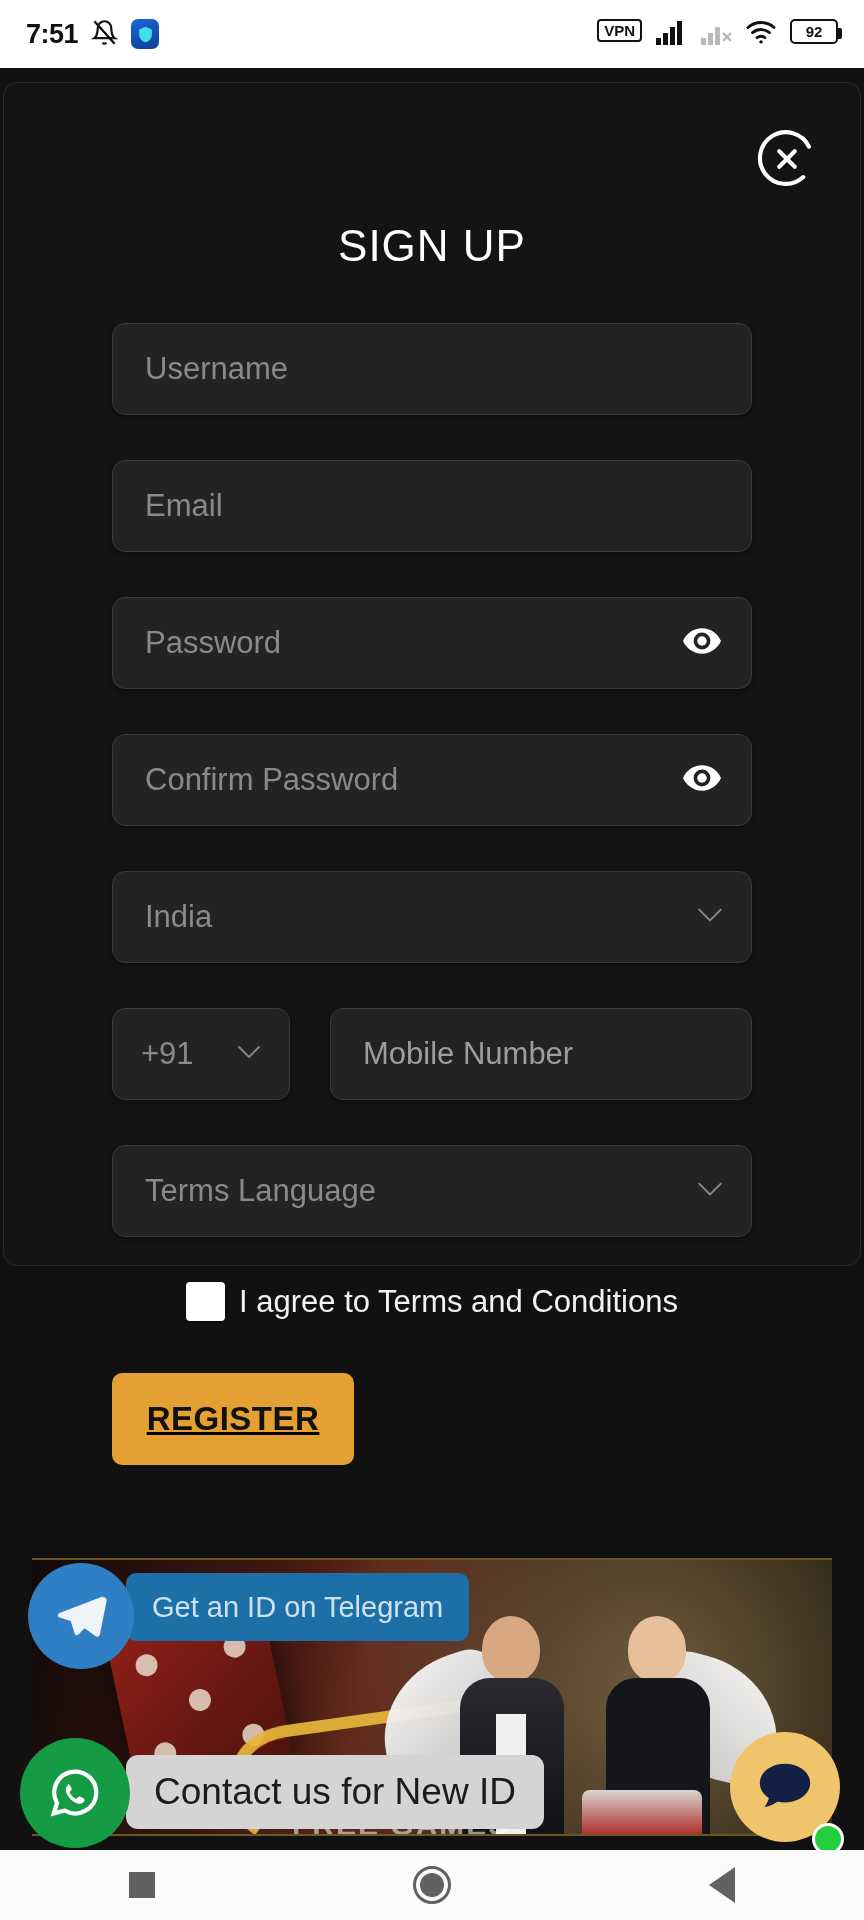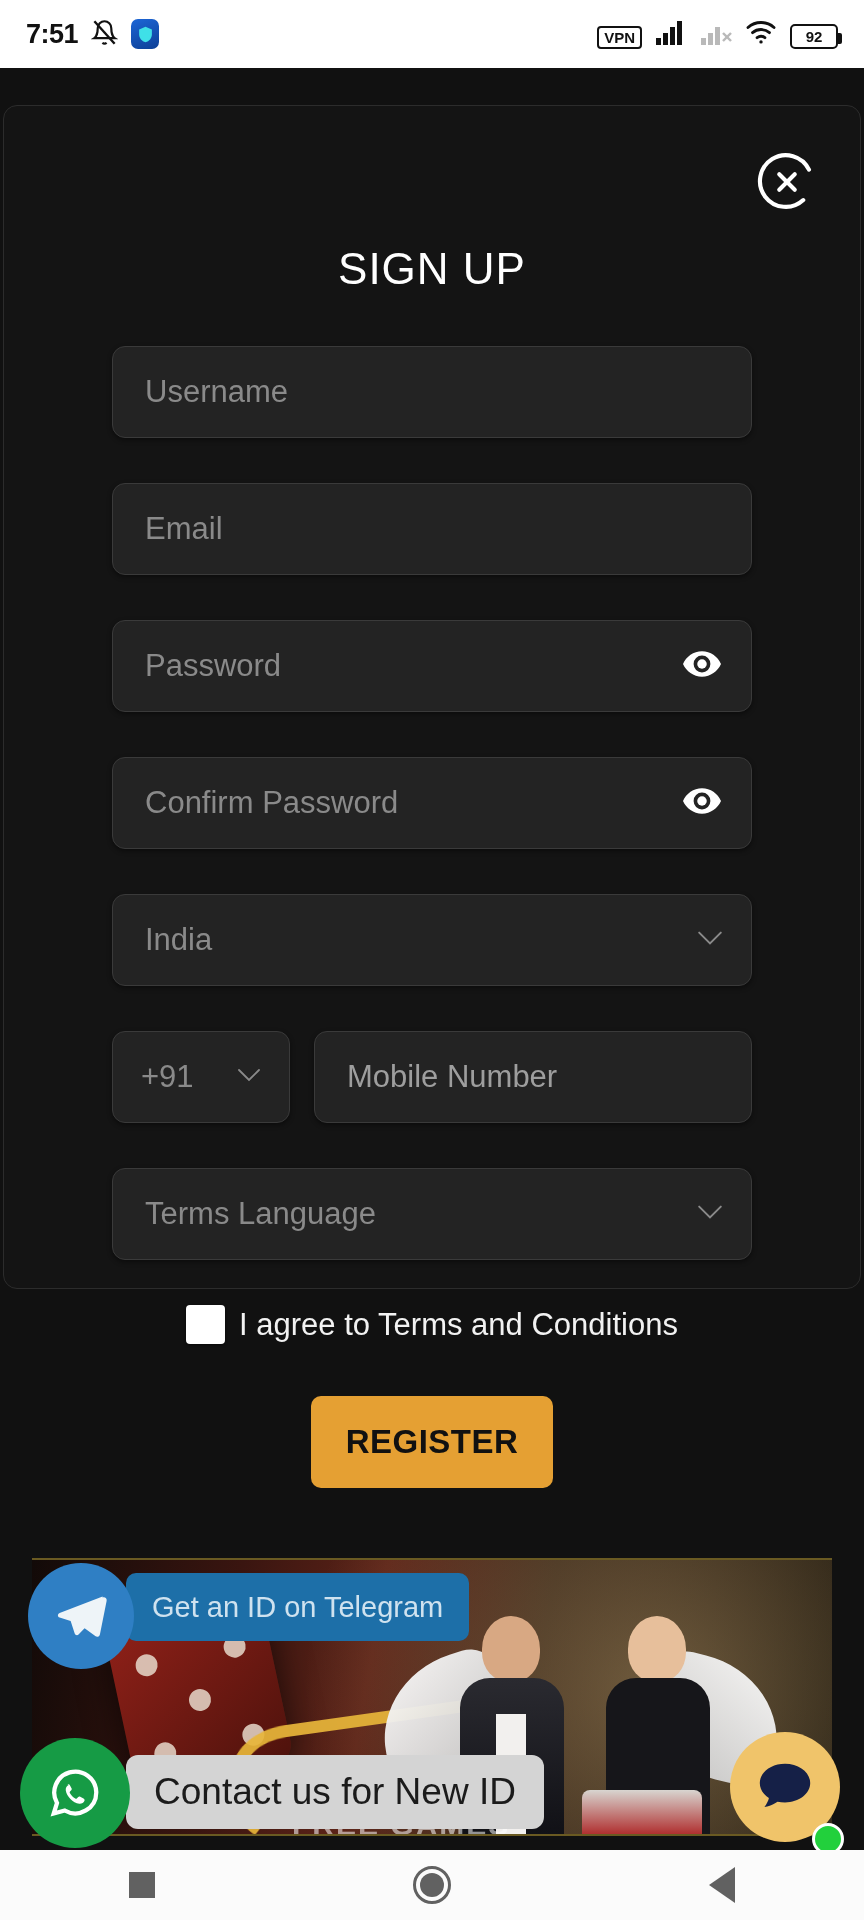--- a/index.html
+++ b/index.html
@@ -12,21 +12,21 @@
   .phone { position:relative; width:692px; height:1920px; background:#f9a8d4; }
 
   
   .statusbar {
     position:absolute; top:0; left:0; width:864px; height:68px;
     background:#ffffff; display:flex; align-items:center;
     padding:0 26px; z-index:60;
   }
   .sb-left { display:flex; align-items:center; gap:13px; }
   .sb-time { font-size:27px; font-weight:700; color:#111; letter-spacing:-0.5px; }
-  .sb-right { margin-left:auto; display:flex; align-items:flex-end; gap:13px; }
+  .sb-right { margin-left:auto; display:flex; align-items:flex-start; gap:13px; }
   .vpn-badge {
     border:2.4px solid #111; border-radius:4px; padding:1px 5px;
     font-size:15px; font-weight:700; color:#111; line-height:1.15;
   }
   .shield-app {
     width:28px; height:30px; border-radius:7px;
     background:linear-gradient(160deg,#1d66d6,#0c3f96);
     display:flex; align-items:center; justify-content:center;
   }
   .batt {
@@ -105,49 +105,48 @@
     border-radius:50%; background:#f0c46a; display:flex; align-items:center;
     justify-content:center; z-index:12; }
   .chat-dot { position:absolute; right:20px; top:1755px; width:32px; height:32px;
     border-radius:50%; background:#22d03c; border:3px solid #fff; z-index:13; }
 
   
   .modal {
     position:absolute; top:82px; left:3px; width:858px; height:1184px;
     background:#141414; border:1px solid #2c2c2c; border-radius:14px;
     z-index:40;
-    margin-top:23px;
   }
   .close-btn { position:absolute; top:45px; right:42px; width:62px; height:62px;
     display:flex; align-items:center; justify-content:center; }
   .modal-title { text-align:center; margin-top:138px; font-size:44px;
     font-weight:400; color:#fff; letter-spacing:1px; }
 
   .form { margin-top:52px; padding:0 108px; }
   .field {
     position:relative; height:92px; margin-bottom:45px;
     background:#232323; border:1px solid #3a3a3a; border-radius:13px;
     display:flex; align-items:center; padding:8px 32px;
     box-shadow:0 2px 5px rgba(0,0,0,.45);
   }
   .field .ph { font-size:31px; color:#8a8a8a; }
   .field.bright .ph { color:#9e9e9e; }
   .eye { position:absolute; right:30px; top:50%; transform:translateY(-50%); }
   .chev { position:absolute; right:28px; top:50%; transform:translateY(-50%); }
-  .phone-row { display:flex; gap:24px; margin-bottom:45px; }
+  .phone-row { display:flex; gap:40px; margin-bottom:45px; }
   .phone-row .field { margin-bottom:0; }
   .cc { width:178px; padding:0 28px; }
   .mobile { flex:1; }
 
   .terms { display:flex; align-items:center; justify-content:center;
     gap:14px; margin-top:8px; }
   .cbx { width:39px; height:39px; background:#fff; border-radius:4px;
     box-shadow:0 1px 3px rgba(0,0,0,.6); }
   .terms-label { font-size:31px; color:#f2f2f2; }
-  .register-wrap { display:flex; justify-content:center; margin-top:52px; }
+  .register-wrap { display:flex; justify-content:flex-start; margin-top:52px;text-decoration:underline; }
   .register {
     width:242px; height:92px; background:#e5a033; border-radius:10px;
     display:flex; align-items:center; justify-content:center;
     font-size:33px; font-weight:700; color:#111; letter-spacing:.5px;
     border:none; cursor:pointer;
   }
 
   
   .navbar { position:absolute; bottom:0; left:0; width:864px; height:70px;
     background:#fbfbfb; display:flex; align-items:center;

